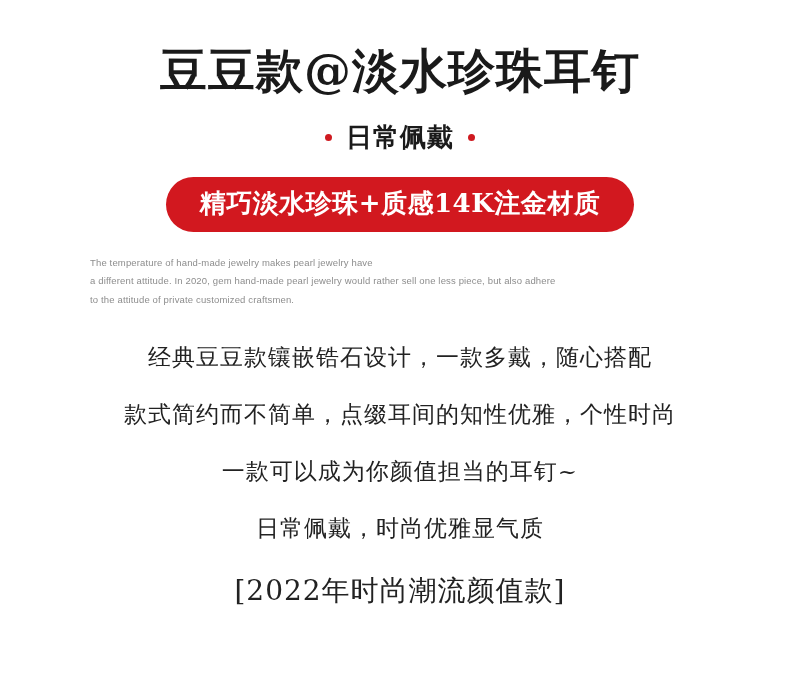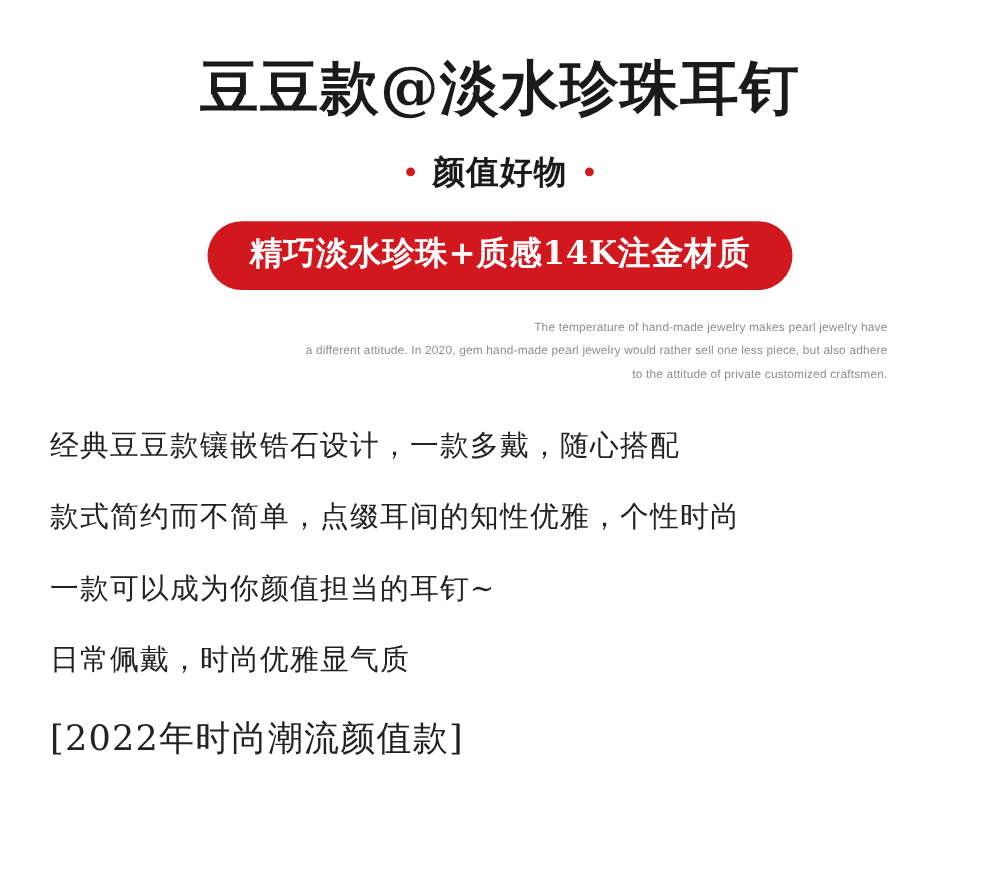--- a/index.html
+++ b/index.html
@@ -73,36 +73,36 @@
     letter-spacing: 0.5px;
     line-height: 1.1;
     white-space: nowrap;
     text-align: left;
   }
 
   
   .en-block {
     margin-top: 22px;
     width: 620px;
-    text-align: right;
+    text-align: left;
     color: #8d8d8d;
     font-size: 9.5px;
     line-height: 1.95;
     letter-spacing: 0.15px;
   }
   .en-line {
     display: block;
     white-space: nowrap;
   }
 
   
   .cn-block {
     margin-top: 20px;
     width: 720px;
-    text-align: left;
+    text-align: center;
   }
   .cn-line {
     font-family: "DejaVu Serif", "Liberation Serif", serif;
     font-size: 23px;
     color: #222222;
     line-height: 1;
     padding: 17px 0;
     letter-spacing: 1px;
     white-space: nowrap;
   }
@@ -115,21 +115,21 @@
 <body>
 
 <div class="page">
 
   <div class="title-block">
     <div class="main-title">豆豆款@淡水珍珠耳钉</div>
   </div>
 
   <div class="subtitle-row">
     <span class="dot"></span>
-    <span class="subtitle">颜值好物</span>
+    <span class="subtitle">日常佩戴</span>
     <span class="dot"></span>
   </div>
 
   <div class="pill">精巧淡水珍珠+质感14K注金材质</div>
 
   <div class="en-block">
     <span class="en-line">The temperature of hand-made jewelry makes pearl jewelry have</span>
     <span class="en-line">a different attitude. In 2020, gem hand-made pearl jewelry would rather sell one less piece, but also adhere</span>
     <span class="en-line">to the attitude of private customized craftsmen.</span>
   </div>

